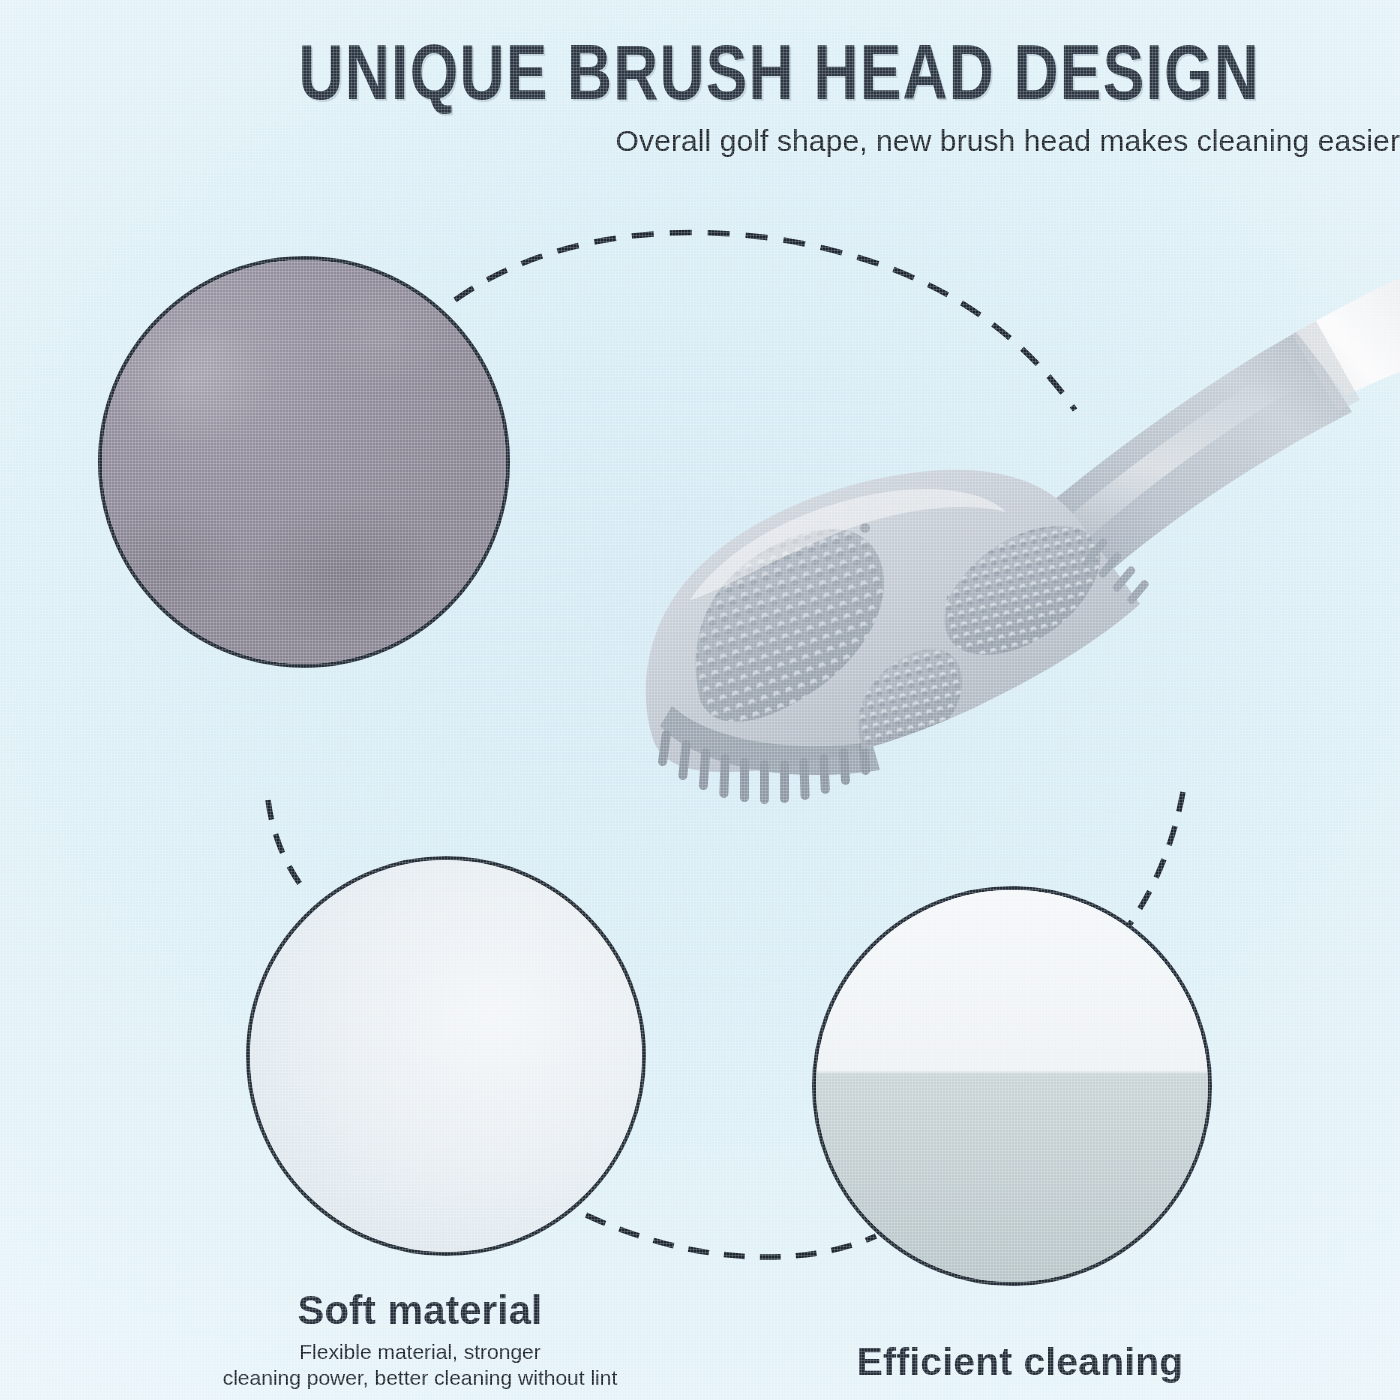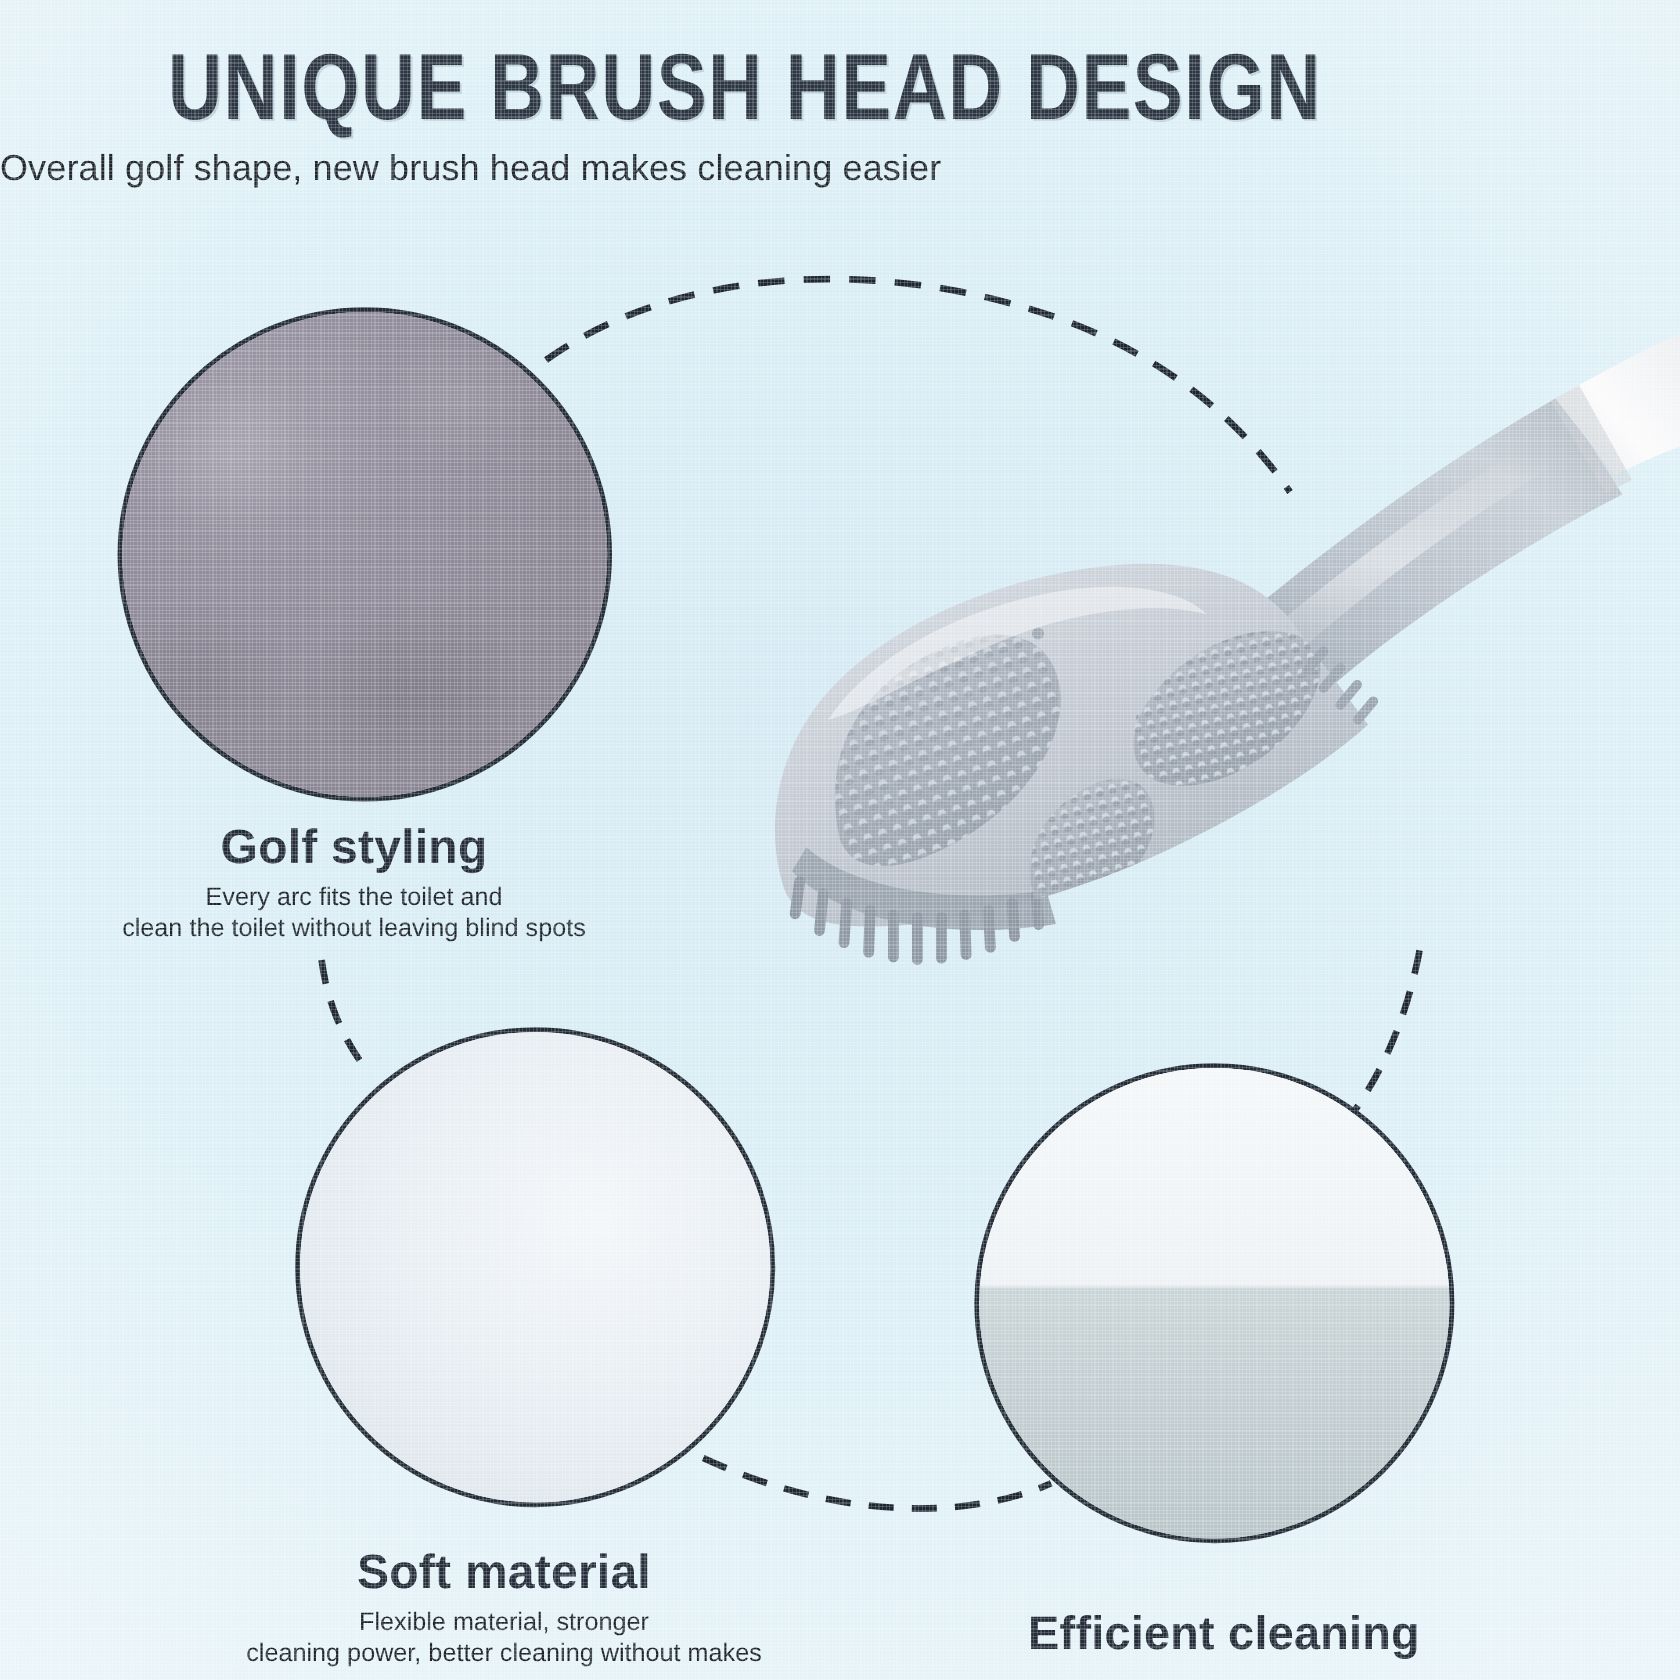--- a/index.html
+++ b/index.html
@@ -15,21 +15,21 @@
       radial-gradient(120% 95% at 50% 42%, #d4e9f3 0%, #dceff6 38%, #e8f4f9 68%, #f2f9fc 100%);
   }
   #grain{
     position:absolute;inset:0;pointer-events:none;opacity:.55;
     background-image:
       repeating-linear-gradient(0deg, rgba(255,255,255,.35) 0 1px, rgba(0,0,0,0) 1px 3px),
       repeating-linear-gradient(90deg, rgba(255,255,255,.30) 0 1px, rgba(0,0,0,0) 1px 3px);
   }
 
   
-  .header{position:absolute;left:0;right:0;top:34px;text-align:left;}
+  .header{position:absolute;left:0;right:0;top:34px;text-align:right;}
   .title{
     font-family:"Liberation Sans", sans-serif;
     font-weight:700;
     font-size:78px;
     line-height:.98;
     letter-spacing:1.5px;
     color:#2b3642;
     transform:scaleX(.80);
     transform-origin:center;
     text-shadow:2px 2px 0 rgba(150,170,185,.45);
@@ -425,30 +425,25 @@
         <g fill="#ffffff" opacity=".9">
           <circle cx="34" cy="168" r="4"></circle>
           <circle cx="56" cy="154" r="3"></circle>
           <circle cx="18" cy="190" r="3"></circle>
           <circle cx="78" cy="186" r="3.5"></circle>
         </g>
       </svg>
     </div>
   </div>
 
-  <div class="cap" id="cap1">
-    <h3>Golf styling</h3>
-    <p>Every arc fits the toilet and
-clean the toilet without leaving blind spots</p>
-  </div>
 
   <div class="cap" id="cap2">
     <h3>Soft material</h3>
     <p>Flexible material, stronger
-cleaning power, better cleaning without makes</p>
+cleaning power, better cleaning without lint</p>
   </div>
 
   <div class="cap" id="cap3">
     <h3>Efficient cleaning</h3>
   </div>
 
   <div id="grain"></div>
 </div>
 
 </body></html>

